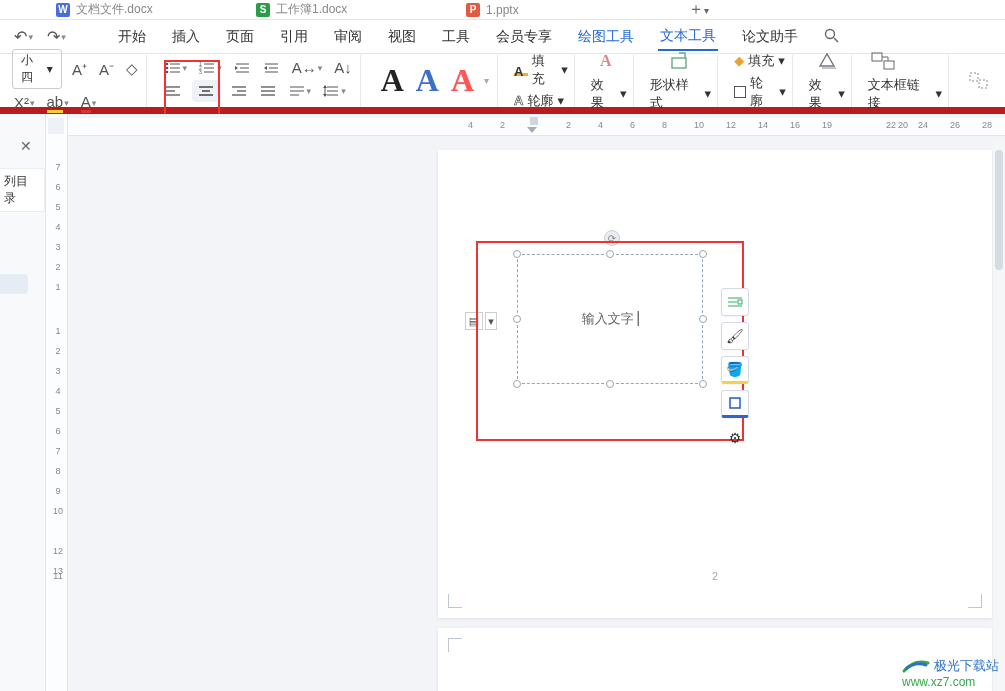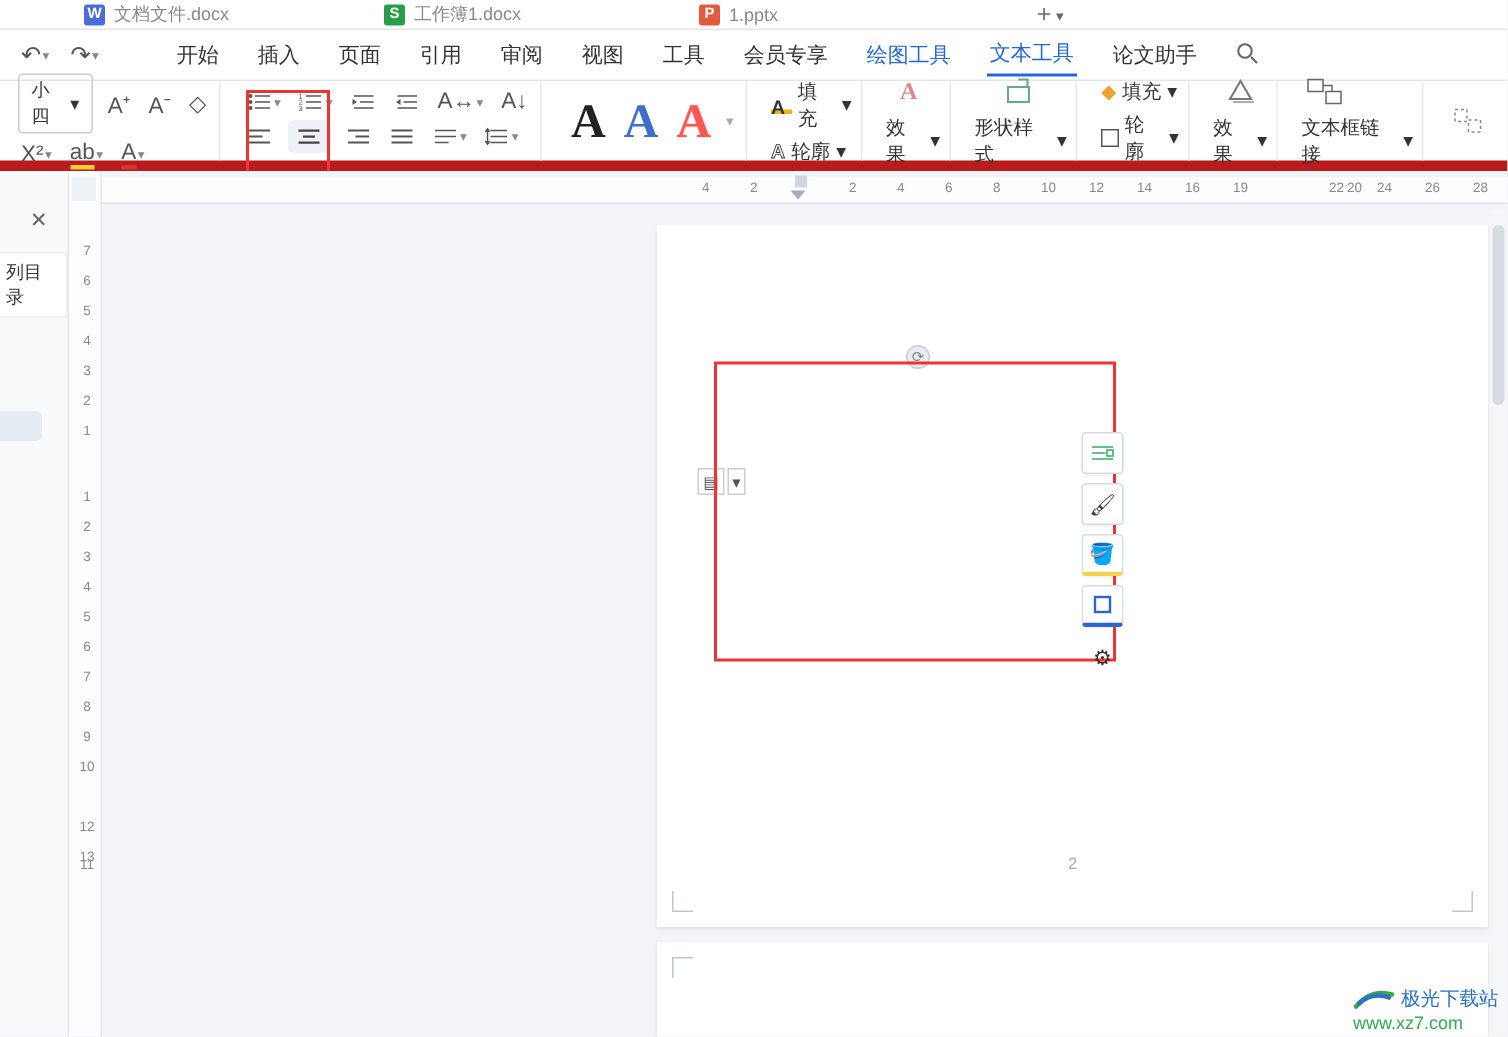--- a/index.html
+++ b/index.html
@@ -570,20 +570,31 @@
     <div class="page">
       <span class="corner bl"></span>
       <span class="corner br"></span>
       <span class="page-num">2</span>
     </div>
     <div class="page2">
       <span class="corner tl" style="position:absolute;top:10px;left:10px;border-left:1px solid #bfc6d0;border-top:1px solid #bfc6d0;width:14px;height:14px;"></span>
     </div>
 
     <div class="shape-rotate">⟳</div>
+    <div class="textbox">
+      <span class="handle tl"></span>
+      <span class="handle t"></span>
+      <span class="handle tr"></span>
+      <span class="handle l"></span>
+      <span class="handle r"></span>
+      <span class="handle bl"></span>
+      <span class="handle b"></span>
+      <span class="handle br"></span>
+      <span class="content"><span>输入文字</span><span class="cursor">&nbsp;</span></span>
+    </div>
 
     <div class="mini-toolbar-left">
       <span class="box">▤</span>
       <span class="box" style="width:12px;">▾</span>
     </div>
 
     <div class="textbox-highlight"></div>
 
     <div class="float-panel">
       <span class="tool">

